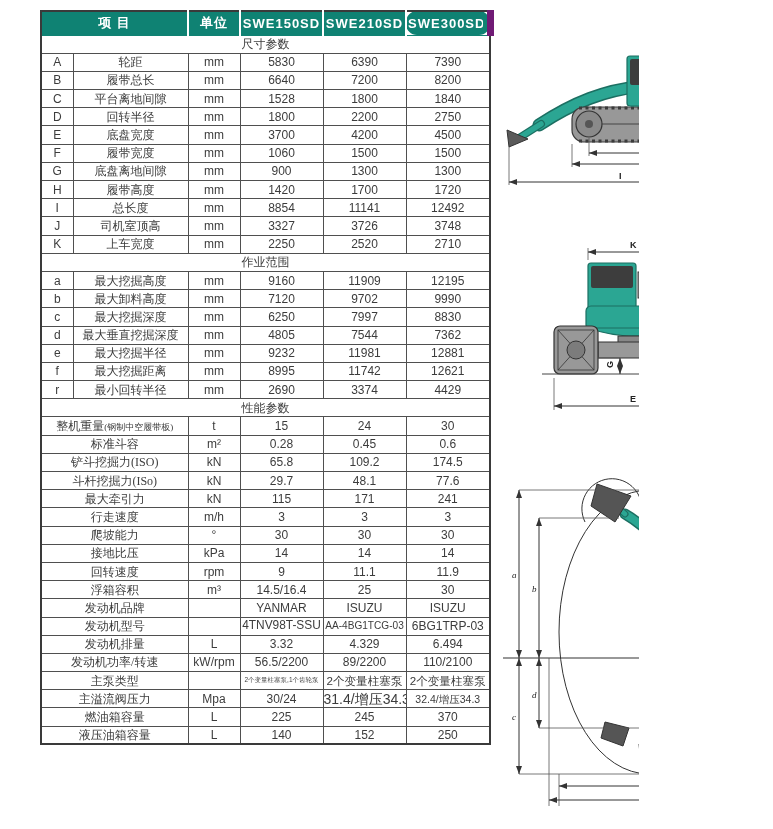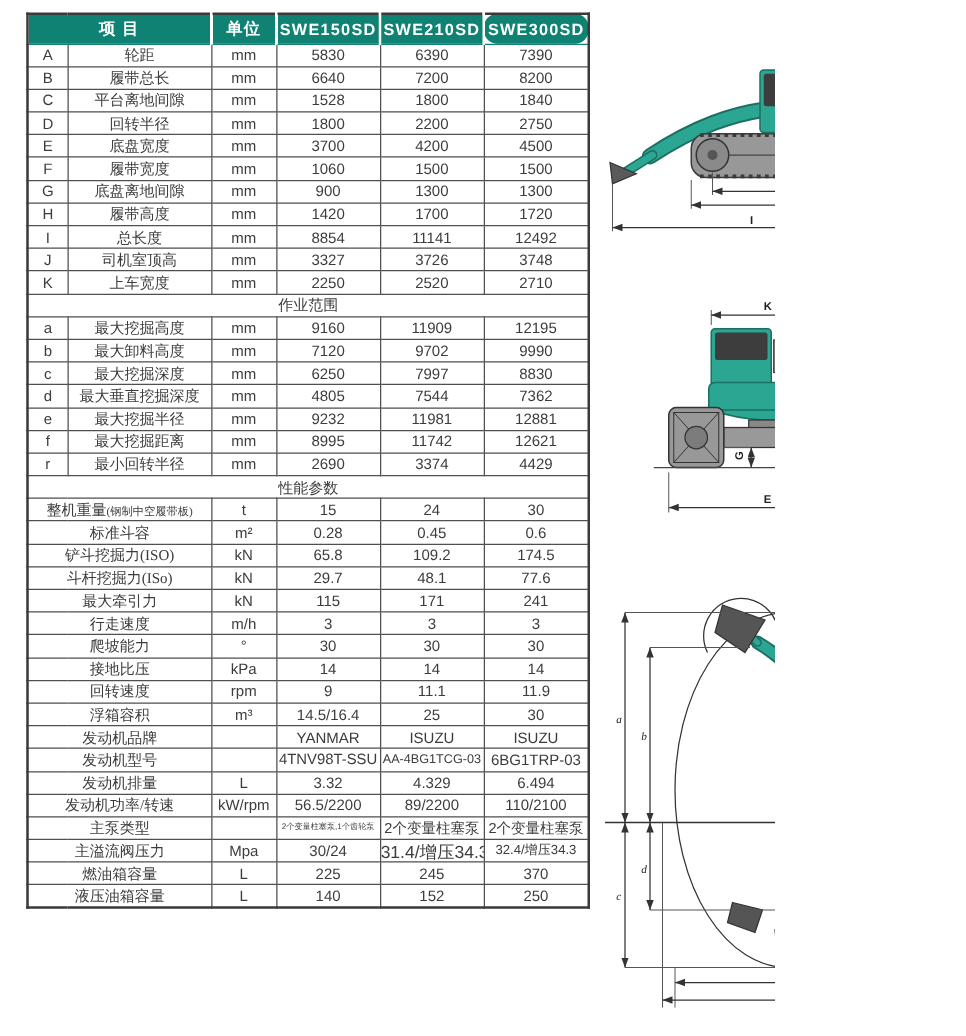--- a/index.html
+++ b/index.html
@@ -1,37 +1,37 @@
 <!DOCTYPE html>
 <html><head>
 <meta charset="utf-8">
 <style>
   html,body{margin:0;padding:0;}
   body{
     width:773px;height:829px;background:#ffffff;
     font-family:"Liberation Sans","DejaVu Sans",sans-serif;
   }
-  .page{position:relative;width:620px;height:829px;overflow:hidden;background:#fff;}
+  .page{position:relative;width:620px;height:829px;overflow:hidden;background:#fff;margin-left:19px;}
 
   
   table.spec{
     position:absolute;left:21px;top:10px;width:449px;
     border-collapse:collapse;table-layout:fixed;
     border:2px solid #3a3a3a;
   }
   table.spec th,table.spec td{
     border:1px solid #4f4f4f;overflow:hidden;white-space:nowrap;
     padding:0;box-sizing:border-box;
   }
   table.spec thead th{
     background:#0F8273;color:#ffffff;font-size:13px;font-weight:700;
     height:24px;border:1px solid #0F8273;border-right:2px solid #ffffff;
     letter-spacing:1px;
   }
-  table.spec thead th:last-child{border-right:1px solid #701a75;border-radius:11px;}
+  table.spec thead th:last-child{border-right:7px solid #701a75;border-radius:11px;}
   table.spec tbody td{
     height:18.2px;font-size:12px;color:#3c3c3c;text-align:center;line-height:1;
   }
   td.section{text-align:left;padding-left:8px;font-size:12.5px;color:#3c3c3c;}
   td.lbl{text-align:left;padding-left:6px;font-family:Liberation Serif, serif;}
   td.letter{font-size:12px;}
   .sub{font-size:9px;}
 
   
   .dia{position:absolute;}
@@ -59,20 +59,23 @@
     <thead>
       <tr>
         <th colspan="2">项 目</th>
         <th>单位</th>
         <th>SWE150SD</th>
         <th>SWE210SD</th>
         <th>SWE300SD</th>
       </tr>
     </thead>
     <tbody>
+        <tr>
+          <td class="section" colspan="6">尺寸参数</td>
+        </tr>
         <tr>
           <td class="letter">A</td>
           <td class="lbl">轮距</td>
           <td class="unit">mm</td>
           <td class="val">5830</td>
           <td class="val">6390</td>
           <td class="val">7390</td>
         </tr>
         <tr>
           <td class="letter">B</td>

